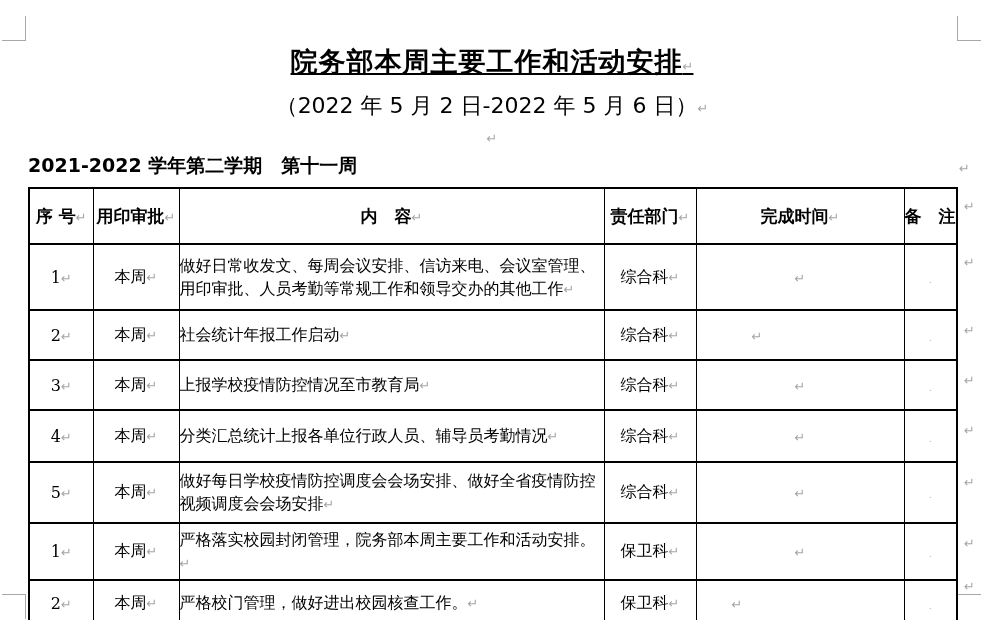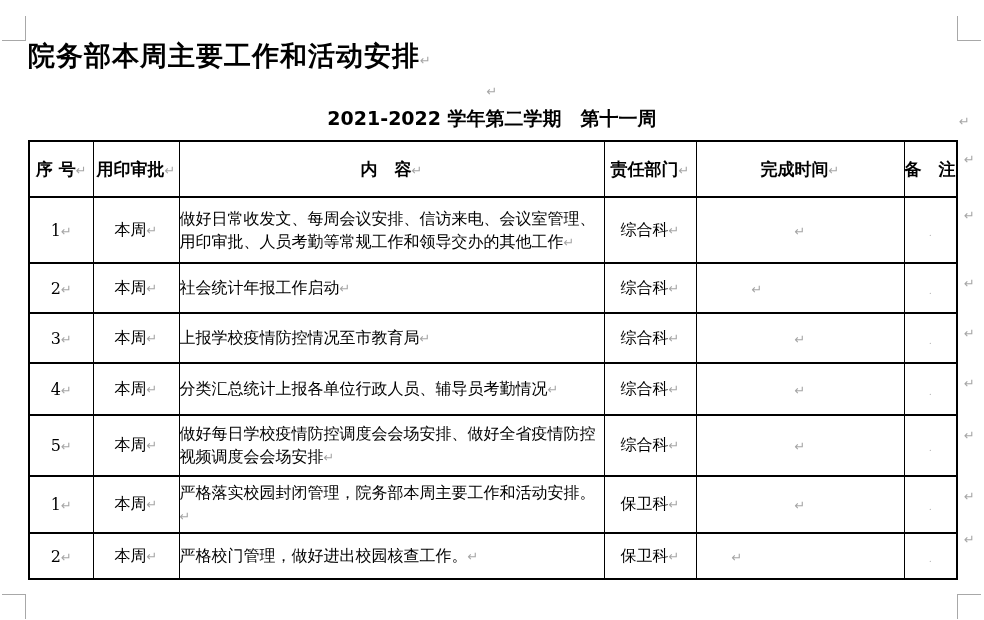--- a/index.html
+++ b/index.html
@@ -14,43 +14,44 @@
   
   .corner { position:absolute; width:24px; height:25px; }
   .corner.tl { left:2px;  top:16px;  border-right:1px solid #a8a8a8; border-bottom:1px solid #a8a8a8; }
   .corner.tr { left:957px; top:16px; border-left:1px solid #a8a8a8;  border-bottom:1px solid #a8a8a8; }
   .corner.bl { left:2px;  top:594px; border-right:1px solid #a8a8a8; border-top:1px solid #a8a8a8; }
   .corner.br { left:957px; top:594px; border-left:1px solid #a8a8a8;  border-top:1px solid #a8a8a8; }
 
   .content { position:absolute; left:28px; top:40px; width:928px; }
 
   .doc-title {
-    text-align:left;
+    text-align:center;
     font-size:27px;
     font-weight:bold;
-    line-height:32px;
+    line-height:44px;
     letter-spacing:1px;
     white-space:nowrap;
+    text-decoration:underline;
   }
   .doc-subtitle {
     text-align:center;
     font-size:22px;
     font-weight:normal;
     line-height:30px;
     margin-top:2px;
     white-space:nowrap;
   }
   .empty-line {
     text-align:center;
     height:28px;
     line-height:28px;
   }
   .term-line {
     position:relative;
-    text-align:center;
+    text-align:left;
     font-size:19px;
     font-weight:bold;
     line-height:26px;
     white-space:nowrap;
   }
   .term-line .pilcrow-out {
     position:absolute; left:100%; top:4px; margin-left:3px;
   }
 
   .pilcrow {
@@ -103,20 +104,21 @@
 
 <div class="corner tl"></div>
 <div class="corner tr"></div>
 <div class="corner bl"></div>
 <div class="corner br"></div>
 
 <div class="content">
 
   <div class="doc-title"><span>院务部本周主要工作和活动安排</span><span class="pilcrow">↵</span></div>
 
+  <div class="doc-subtitle"><span>（2022 年 5 月 2 日-2022 年 5 月 6 日）</span><span class="pilcrow">↵</span></div>
 
   <div class="empty-line"><span class="pilcrow">↵</span></div>
 
   <div class="term-line"><span>2021-2022 学年第二学期　第十一周</span><span class="pilcrow pilcrow-out">↵</span></div>
 
   <div class="table-wrap">
     <table class="schedule">
       <colgroup>
         <col style="width:64px">
           <col style="width:86px">

